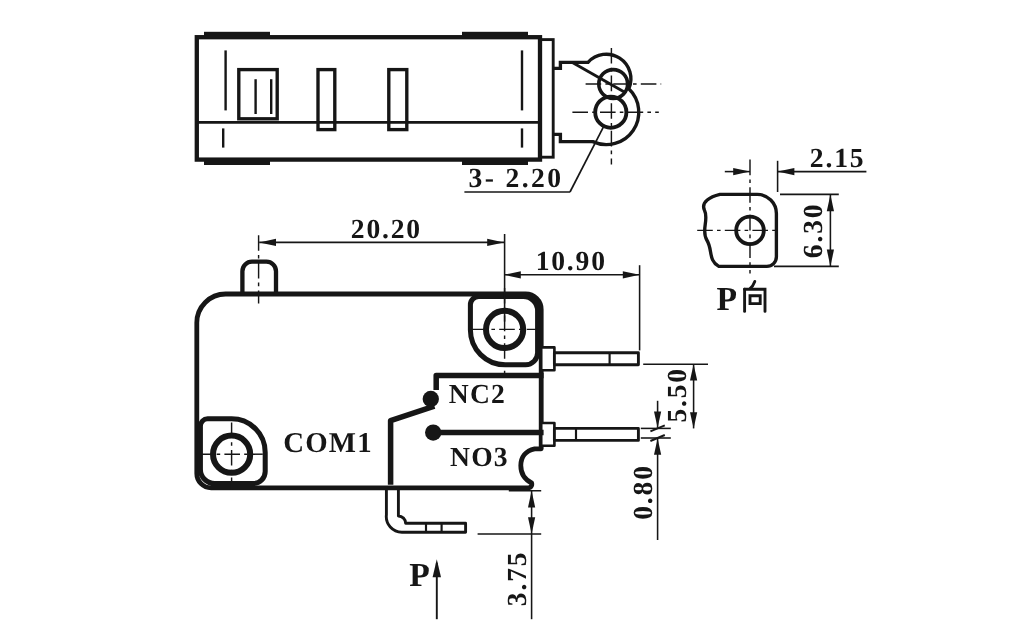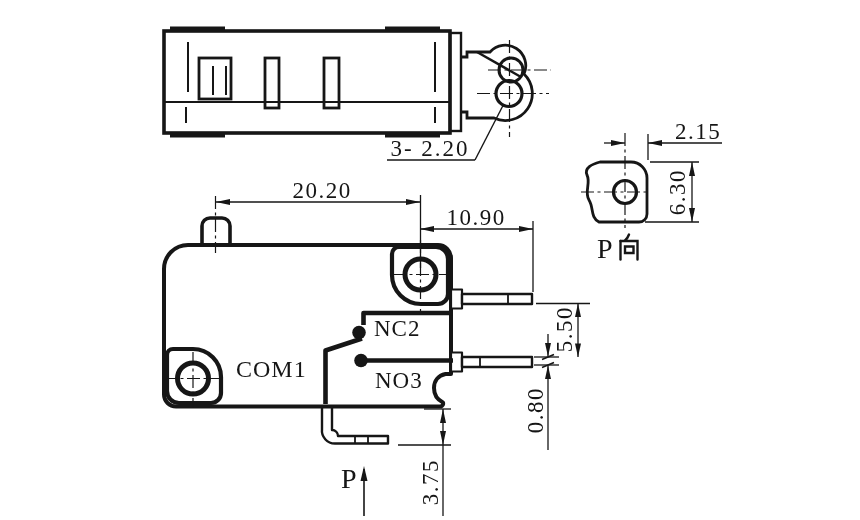--- a/index.html
+++ b/index.html
@@ -1,18 +1,19 @@
 <!DOCTYPE html>
 <html><head>
 <meta charset="utf-8">
 <style>
   html,body{margin:0;padding:0;background:#fff;}
   .canvas{
     width:860px;height:520px;background:#ffffff;position:relative;overflow:hidden;
     font-family:"Liberation Serif", serif;
+    font-weight:bold;
   }
   svg text{
     fill:#161616;
     font-family:"Liberation Serif", serif;
   }
   .dim-text{font-size:23px;letter-spacing:1.5px;}
   .callout-text{font-size:23px;letter-spacing:2px;}
   .label-text{font-size:24px;letter-spacing:1px;}
   .small-label{font-size:23px;letter-spacing:1px;}
   .big-p{font-size:28px;}

